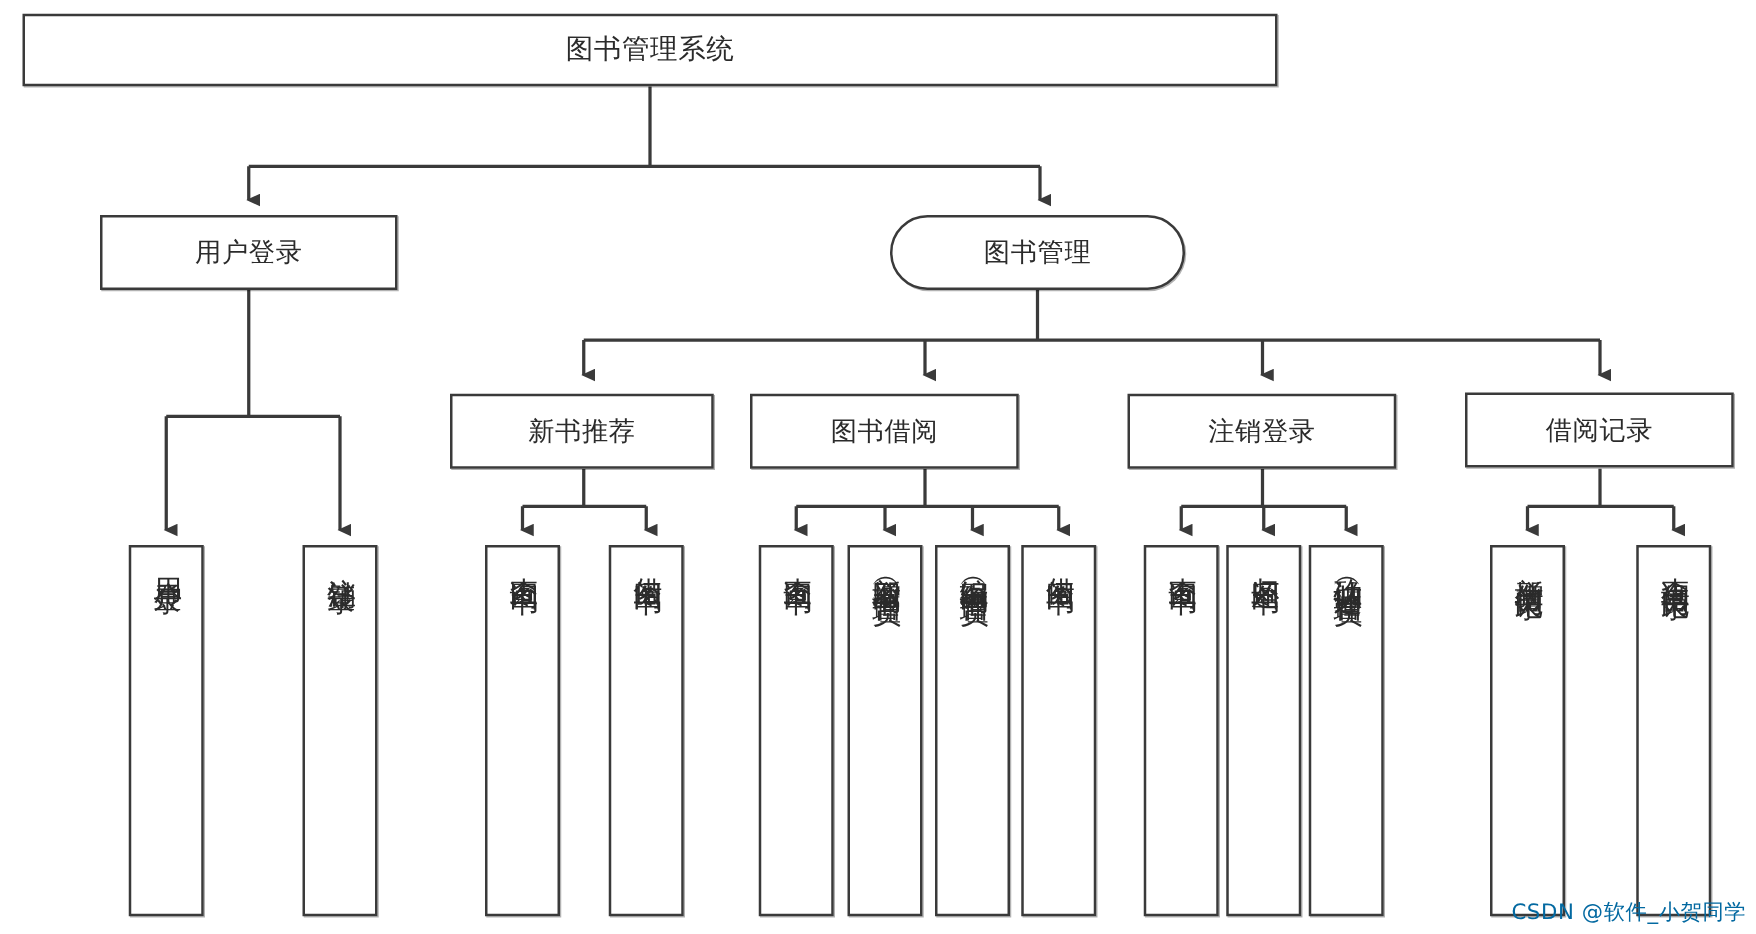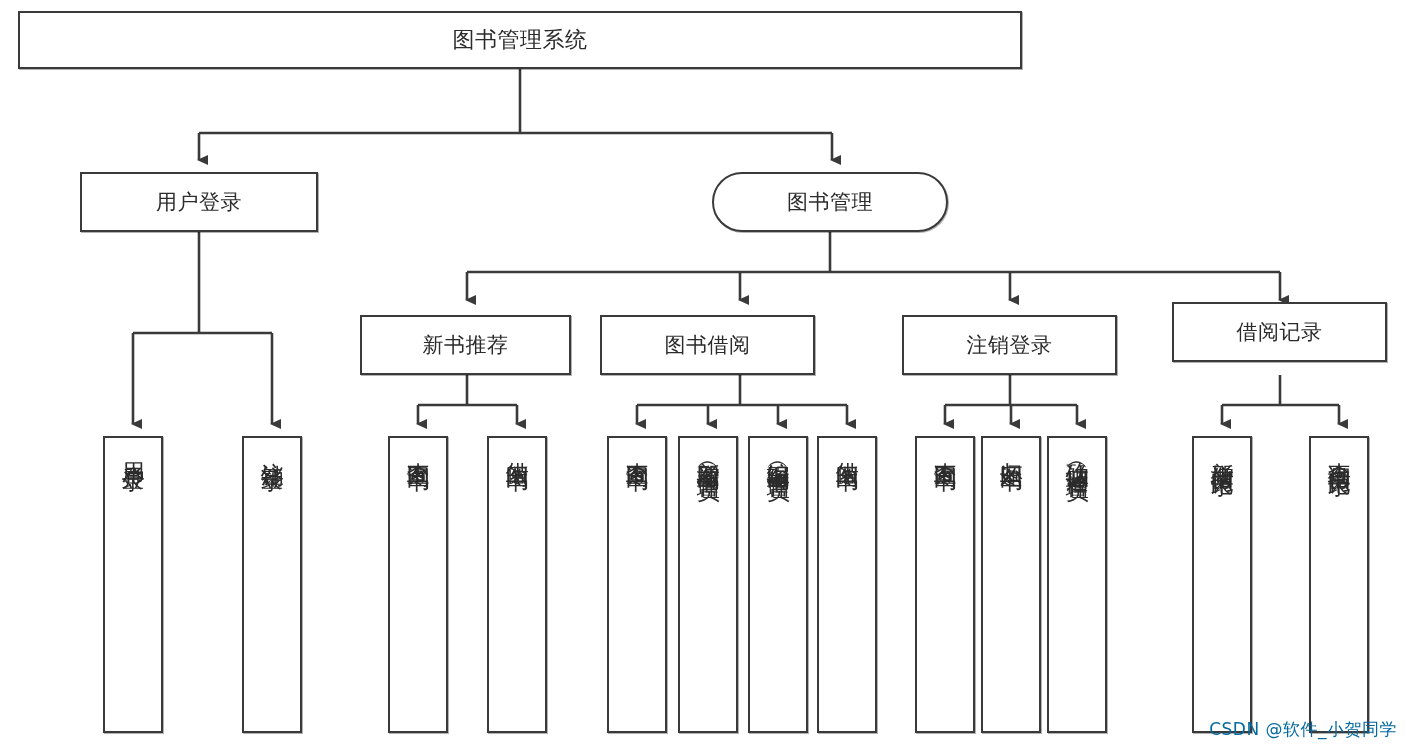--- a/index.html
+++ b/index.html
@@ -136,21 +136,21 @@
 
   <div class="node horiz" style="left:360px; top:315px; width:211px; height:60px;">
     <span class="label">新书推荐</span>
   </div>
   <div class="node horiz" style="left:600px; top:315px; width:215px; height:60px;">
     <span class="label">图书借阅</span>
   </div>
   <div class="node horiz" style="left:902px; top:315px; width:215px; height:60px;">
     <span class="label">注销登录</span>
   </div>
-  <div class="node horiz" style="left:1172px; top:302px; width:215px; height:60px;">
+  <div class="node horiz" style="left:1172px; top:314px; width:215px; height:60px;">
     <span class="label">借阅记录</span>
   </div>
 
   <div class="node vert" style="left:103px; top:436px; width:60px; height:297px;">
     <span class="label">用户登录</span>
   </div>
   <div class="node vert" style="left:242px; top:436px; width:60px; height:297px;">
     <span class="label">注销登录</span>
   </div>
 

